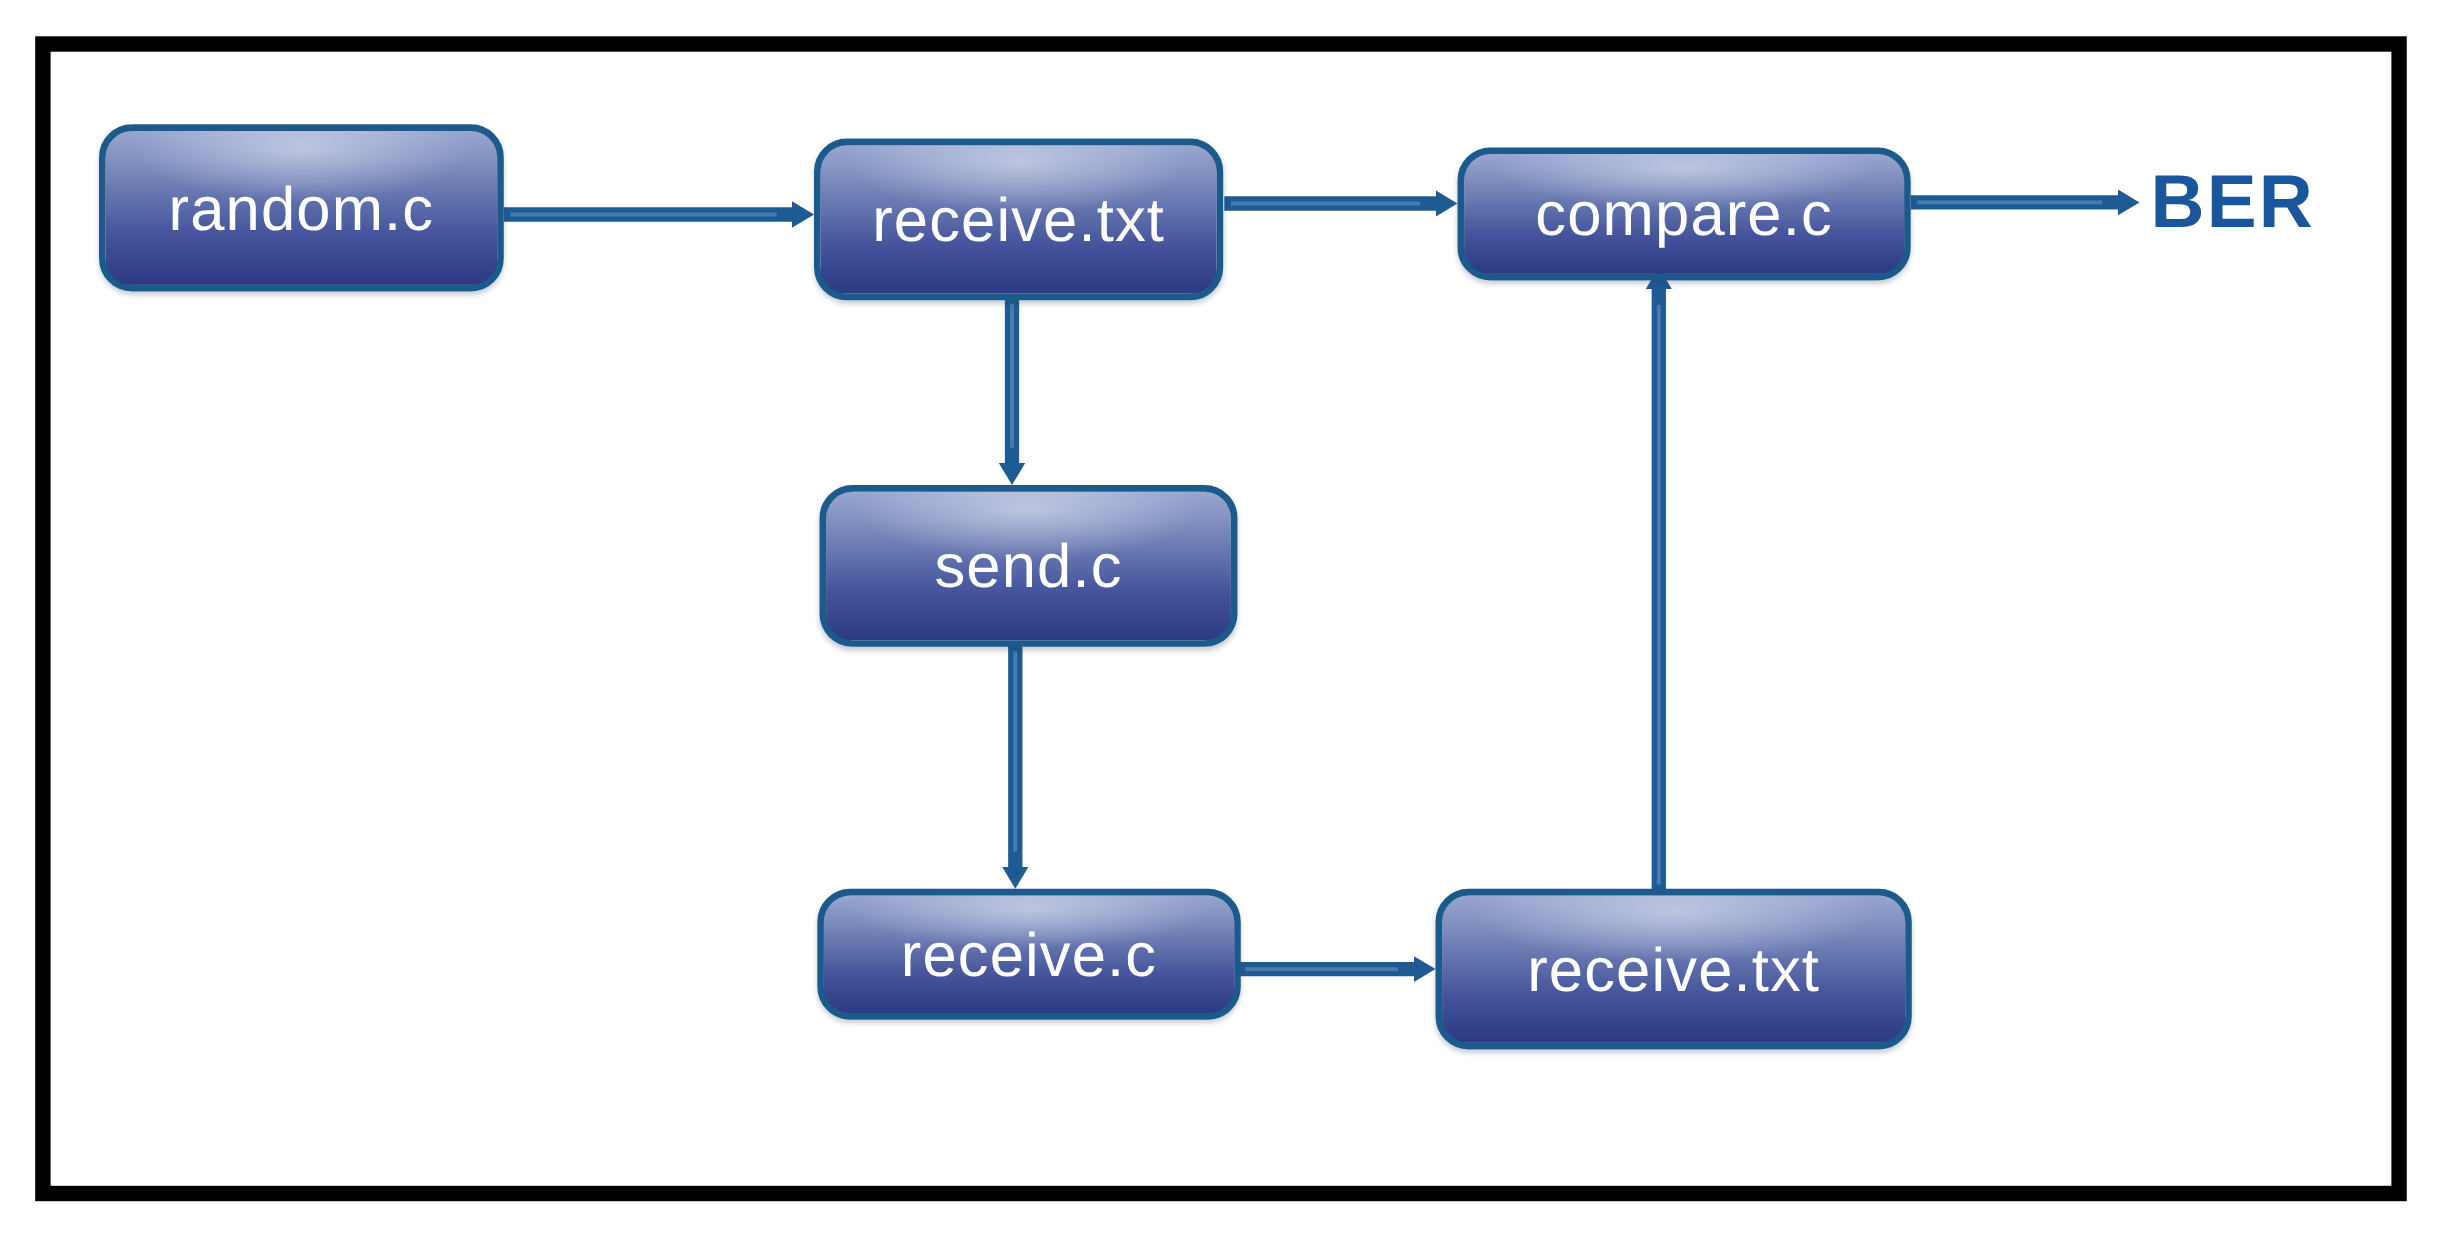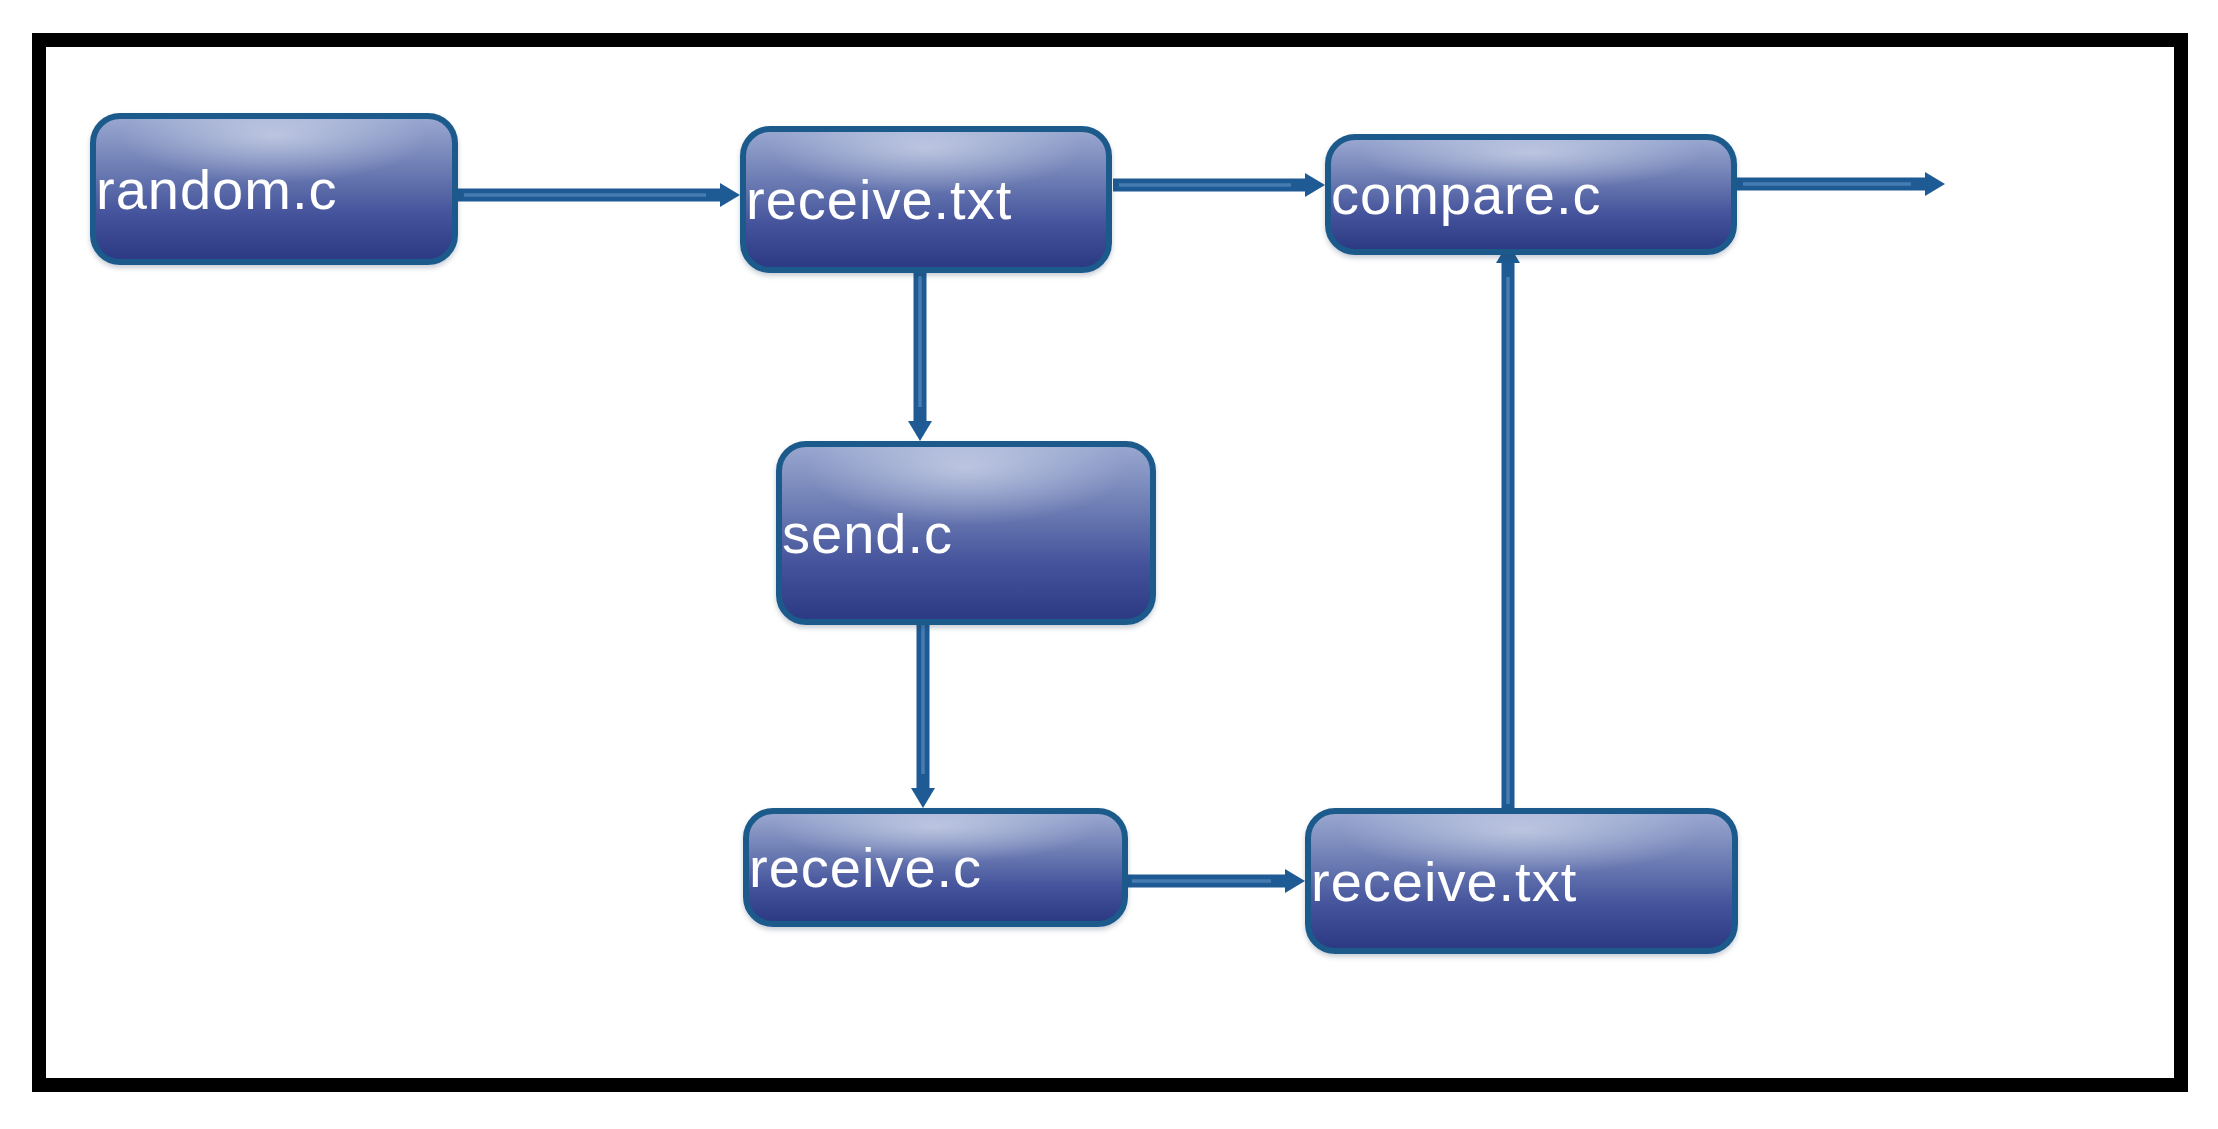--- a/index.html
+++ b/index.html
@@ -48,21 +48,21 @@
     position: absolute;
     box-sizing: border-box;
     border: 6px solid #1c5a8c;
     border-radius: 30px;
     background:
       radial-gradient(ellipse 62% 48% at 50% 12%, rgba(238,242,250,0.50), rgba(238,242,250,0) 70%),
       linear-gradient(180deg, #98a6cf 0%, #7181b6 32%, #44539b 68%, #2b3a82 100%);
     box-shadow: 0 3px 5px rgba(40,60,90,0.25);
     display: flex;
     align-items: center;
-    justify-content: flex-start;
+    justify-content: center;
   }
   .node-label {
     color: #ffffff;
     font-size: 56px;
     letter-spacing: 1px;
     white-space: nowrap;
   }
   .ber {
     position: absolute;
     left: 1955px;
@@ -71,21 +71,21 @@
     line-height: 72px;
     font-size: 68px;
     font-weight: bold;
     color: #1a569c;
     letter-spacing: 2px;
   }
   
   .n-random   { left: 90px;   top: 113px; width: 368px; height: 152px; }
   .n-sample   { left: 740px;  top: 126px; width: 372px; height: 147px; }
   .n-compare  { left: 1325px; top: 122px; width: 412px; height: 121px; margin-top: 12px; }
-  .n-send     { left: 776px;  top: 441px; width: 380px; height: 184px; }
+  .n-send     { left: 745px;  top: 441px; width: 380px; height: 147px; }
   .n-receivec { left: 743px;  top: 808px; width: 385px; height: 119px; }
   .n-receivet { left: 1305px; top: 808px; width: 433px; height: 146px; }
 </style>
 </head>
 <body>
 
 <div class="canvas">
 
   <div class="frame"></div>
 
@@ -149,14 +149,15 @@
   </div>
 
   <div class="node n-receivec">
     <span class="node-label">receive.c</span>
   </div>
 
   <div class="node n-receivet">
     <span class="node-label">receive.txt</span>
   </div>
 
+  <div class="ber">BER</div>
 
 </div>
 
 </body></html>

